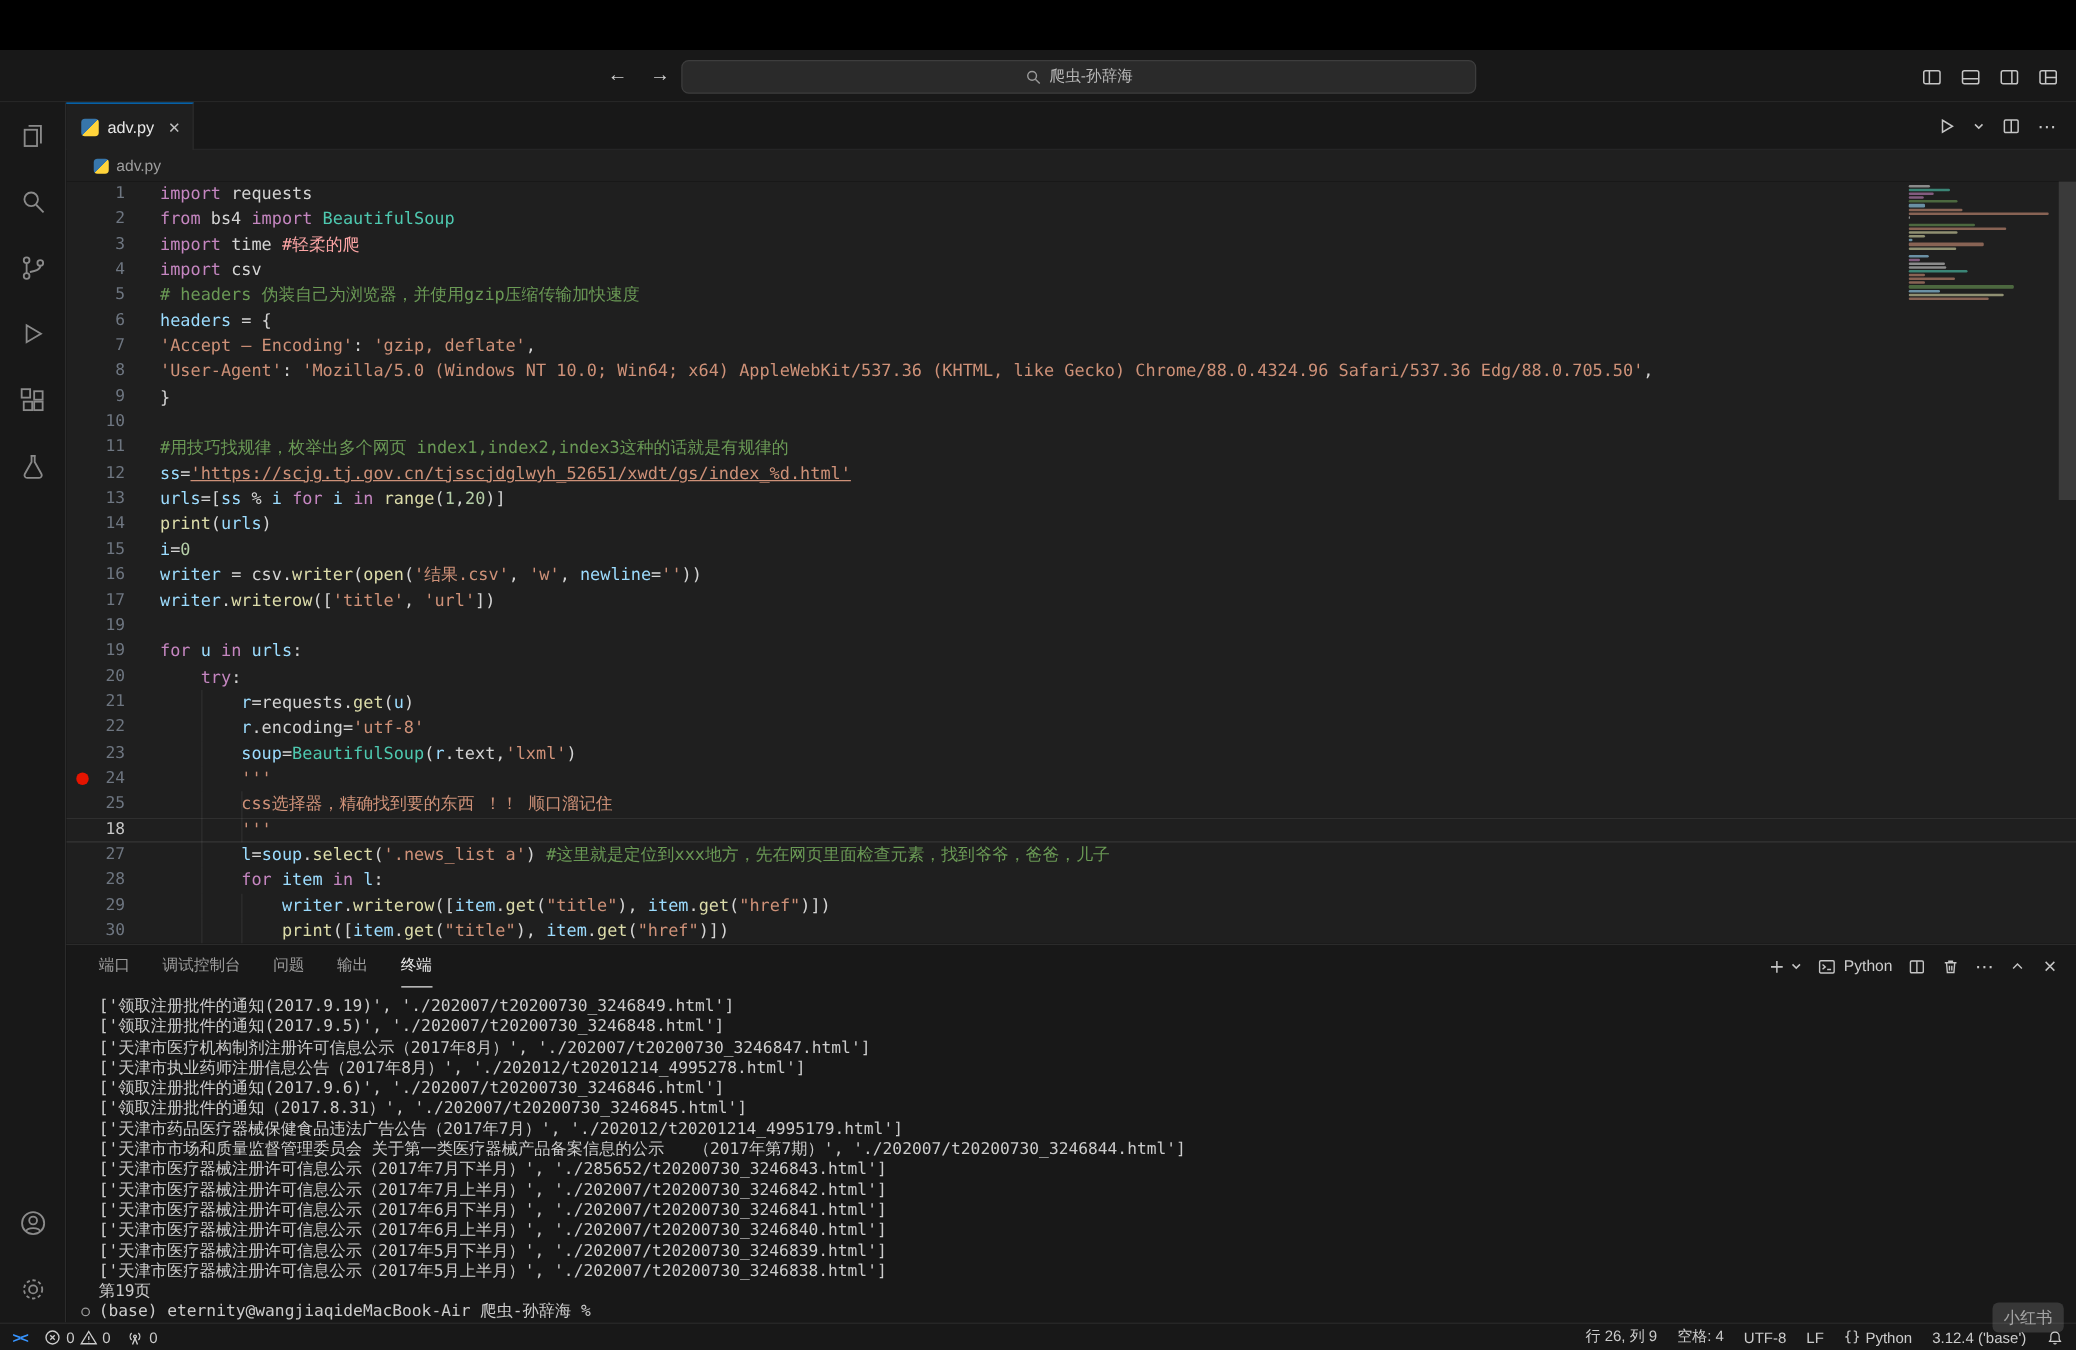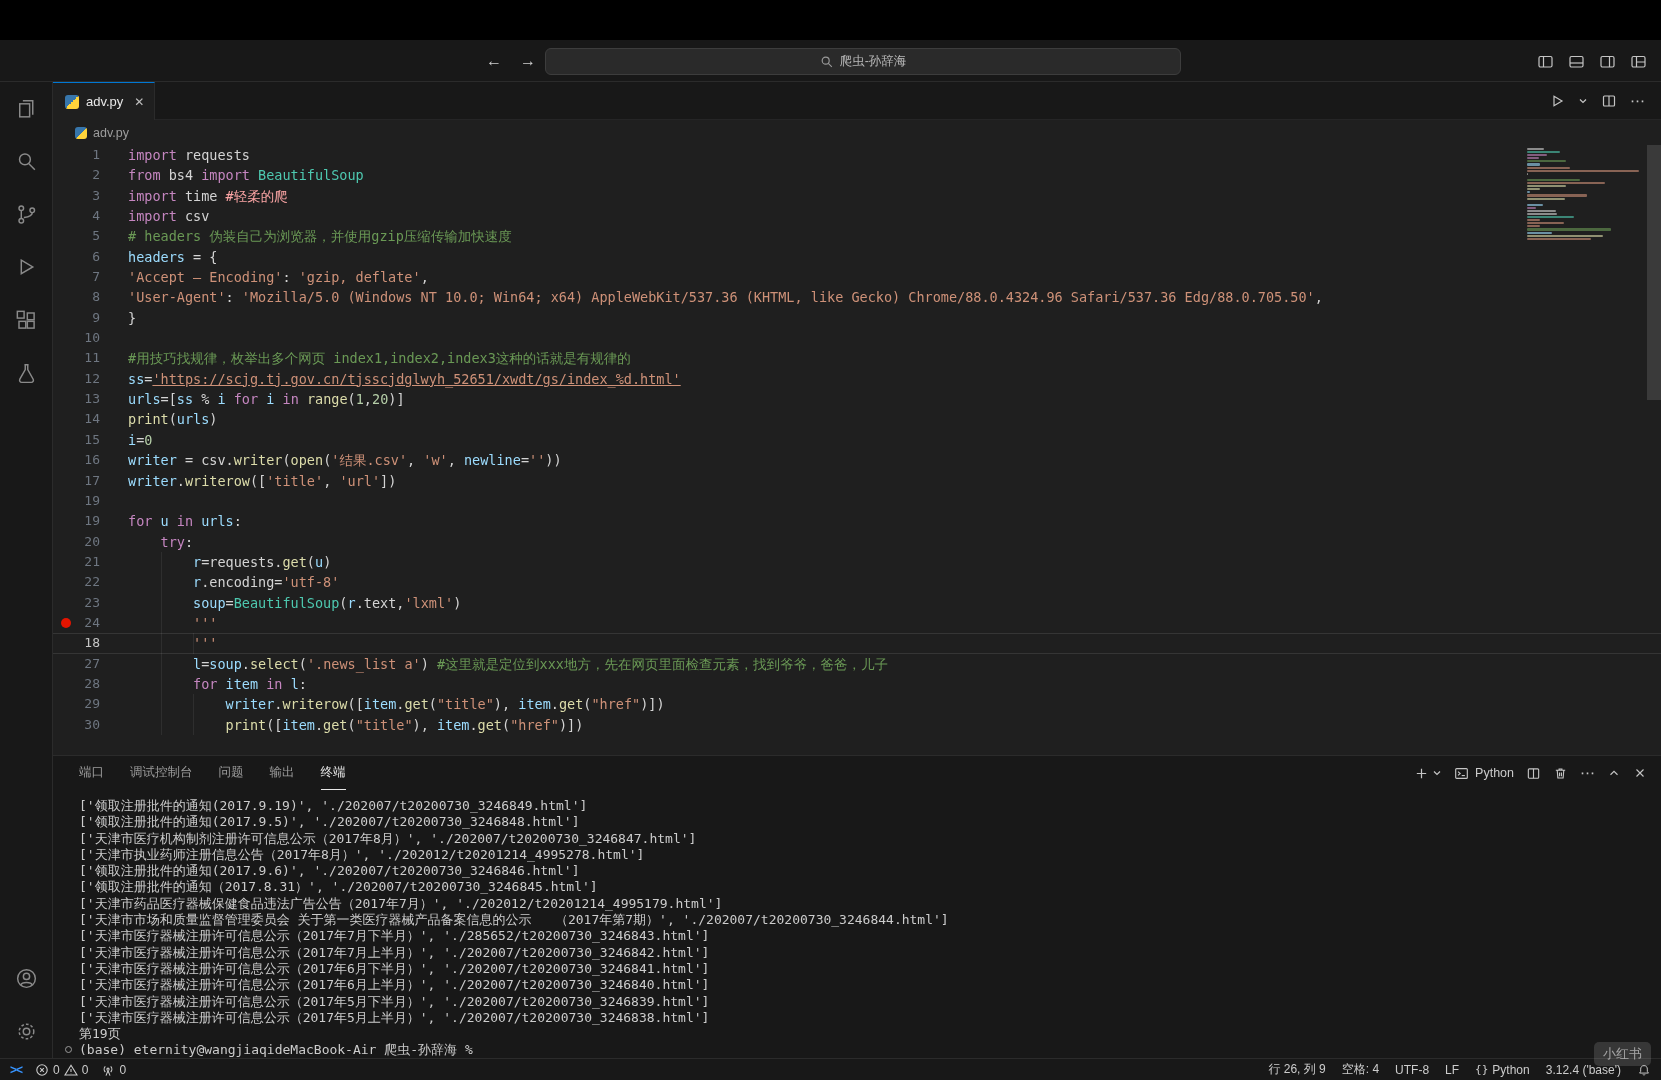--- a/index.html
+++ b/index.html
@@ -212,20 +212,21 @@
       <div class="row"><span class="gut">15</span><span class="codecell"><span style="color: rgb(156, 220, 254);">i</span><span style="color: rgb(212, 212, 212);">=</span><span style="color: rgb(181, 206, 168);">0</span></span></div>
       <div class="row"><span class="gut">16</span><span class="codecell"><span style="color: rgb(156, 220, 254);">writer</span><span style="color: rgb(212, 212, 212);"> = csv.</span><span style="color: rgb(220, 220, 170);">writer</span><span style="color: rgb(212, 212, 212);">(</span><span style="color: rgb(220, 220, 170);">open</span><span style="color: rgb(212, 212, 212);">(</span><span style="color: rgb(206, 145, 120);">'结果.csv'</span><span style="color: rgb(212, 212, 212);">, </span><span style="color: rgb(206, 145, 120);">'w'</span><span style="color: rgb(212, 212, 212);">, </span><span style="color: rgb(156, 220, 254);">newline</span><span style="color: rgb(212, 212, 212);">=</span><span style="color: rgb(206, 145, 120);">''</span><span style="color: rgb(212, 212, 212);">))</span></span></div>
       <div class="row"><span class="gut">17</span><span class="codecell"><span style="color: rgb(156, 220, 254);">writer</span><span style="color: rgb(212, 212, 212);">.</span><span style="color: rgb(220, 220, 170);">writerow</span><span style="color: rgb(212, 212, 212);">([</span><span style="color: rgb(206, 145, 120);">'title'</span><span style="color: rgb(212, 212, 212);">, </span><span style="color: rgb(206, 145, 120);">'url'</span><span style="color: rgb(212, 212, 212);">])</span></span></div>
       <div class="row"><span class="gut">19</span><span class="codecell"></span></div>
       <div class="row"><span class="gut">19</span><span class="codecell"><span style="color: rgb(197, 134, 192);">for</span><span style="color: rgb(212, 212, 212);"> </span><span style="color: rgb(156, 220, 254);">u</span><span style="color: rgb(212, 212, 212);"> </span><span style="color: rgb(197, 134, 192);">in</span><span style="color: rgb(212, 212, 212);"> </span><span style="color: rgb(156, 220, 254);">urls</span><span style="color: rgb(212, 212, 212);">:</span></span></div>
       <div class="row"><span class="gut">20</span><span class="codecell"><span style="color: rgb(212, 212, 212);">    </span><span style="color: rgb(197, 134, 192);">try</span><span style="color: rgb(212, 212, 212);">:</span></span></div>
       <div class="row"><span class="gut">21</span><span class="ig" style="left: 107.52px;"></span><span class="codecell"><span style="color: rgb(212, 212, 212);">        </span><span style="color: rgb(156, 220, 254);">r</span><span style="color: rgb(212, 212, 212);">=requests.</span><span style="color: rgb(220, 220, 170);">get</span><span style="color: rgb(212, 212, 212);">(</span><span style="color: rgb(156, 220, 254);">u</span><span style="color: rgb(212, 212, 212);">)</span></span></div>
       <div class="row"><span class="gut">22</span><span class="ig" style="left: 107.52px;"></span><span class="codecell"><span style="color: rgb(212, 212, 212);">        </span><span style="color: rgb(156, 220, 254);">r</span><span style="color: rgb(212, 212, 212);">.encoding=</span><span style="color: rgb(206, 145, 120);">'utf-8'</span></span></div>
       <div class="row"><span class="gut">23</span><span class="ig" style="left: 107.52px;"></span><span class="codecell"><span style="color: rgb(212, 212, 212);">        </span><span style="color: rgb(156, 220, 254);">soup</span><span style="color: rgb(212, 212, 212);">=</span><span style="color: rgb(78, 201, 176);">BeautifulSoup</span><span style="color: rgb(212, 212, 212);">(</span><span style="color: rgb(156, 220, 254);">r</span><span style="color: rgb(212, 212, 212);">.text,</span><span style="color: rgb(206, 145, 120);">'lxml'</span><span style="color: rgb(212, 212, 212);">)</span></span></div>
       <div class="row"><span class="gut">24</span><span class="bp"></span><span class="ig" style="left: 107.52px;"></span><span class="codecell"><span style="color: rgb(212, 212, 212);">        </span><span style="color: rgb(206, 145, 120);">'''</span></span></div>
+      <div class="row"><span class="gut">25</span><span class="ig" style="left: 107.52px;"></span><span class="ig" style="left: 140.04px;"></span><span class="codecell"><span style="color: rgb(206, 145, 120);">        css选择器，精确找到要的东西 ！！ 顺口溜记住</span></span></div>
       <div class="row active"><span class="gut">18</span><span class="ig" style="left: 107.52px;"></span><span class="ig" style="left: 140.04px;"></span><span class="codecell"><span style="color: rgb(212, 212, 212);">        </span><span style="color: rgb(206, 145, 120);">'''</span></span></div>
       <div class="row"><span class="gut">27</span><span class="ig" style="left: 107.52px;"></span><span class="codecell"><span style="color: rgb(212, 212, 212);">        </span><span style="color: rgb(156, 220, 254);">l</span><span style="color: rgb(212, 212, 212);">=</span><span style="color: rgb(156, 220, 254);">soup</span><span style="color: rgb(212, 212, 212);">.</span><span style="color: rgb(220, 220, 170);">select</span><span style="color: rgb(212, 212, 212);">(</span><span style="color: rgb(206, 145, 120);">'.news_list a'</span><span style="color: rgb(212, 212, 212);">) </span><span style="color: rgb(106, 153, 85);">#这里就是定位到xxx地方，先在网页里面检查元素，找到爷爷，爸爸，儿子</span></span></div>
       <div class="row"><span class="gut">28</span><span class="ig" style="left: 107.52px;"></span><span class="codecell"><span style="color: rgb(212, 212, 212);">        </span><span style="color: rgb(197, 134, 192);">for</span><span style="color: rgb(212, 212, 212);"> </span><span style="color: rgb(156, 220, 254);">item</span><span style="color: rgb(212, 212, 212);"> </span><span style="color: rgb(197, 134, 192);">in</span><span style="color: rgb(212, 212, 212);"> </span><span style="color: rgb(156, 220, 254);">l</span><span style="color: rgb(212, 212, 212);">:</span></span></div>
       <div class="row"><span class="gut">29</span><span class="ig" style="left: 107.52px;"></span><span class="ig" style="left: 140.04px;"></span><span class="codecell"><span style="color: rgb(212, 212, 212);">            </span><span style="color: rgb(156, 220, 254);">writer</span><span style="color: rgb(212, 212, 212);">.</span><span style="color: rgb(220, 220, 170);">writerow</span><span style="color: rgb(212, 212, 212);">([</span><span style="color: rgb(156, 220, 254);">item</span><span style="color: rgb(212, 212, 212);">.</span><span style="color: rgb(220, 220, 170);">get</span><span style="color: rgb(212, 212, 212);">(</span><span style="color: rgb(206, 145, 120);">"title"</span><span style="color: rgb(212, 212, 212);">), </span><span style="color: rgb(156, 220, 254);">item</span><span style="color: rgb(212, 212, 212);">.</span><span style="color: rgb(220, 220, 170);">get</span><span style="color: rgb(212, 212, 212);">(</span><span style="color: rgb(206, 145, 120);">"href"</span><span style="color: rgb(212, 212, 212);">)])</span></span></div>
       <div class="row"><span class="gut">30</span><span class="ig" style="left: 107.52px;"></span><span class="ig" style="left: 140.04px;"></span><span class="codecell"><span style="color: rgb(212, 212, 212);">            </span><span style="color: rgb(220, 220, 170);">print</span><span style="color: rgb(212, 212, 212);">([</span><span style="color: rgb(156, 220, 254);">item</span><span style="color: rgb(212, 212, 212);">.</span><span style="color: rgb(220, 220, 170);">get</span><span style="color: rgb(212, 212, 212);">(</span><span style="color: rgb(206, 145, 120);">"title"</span><span style="color: rgb(212, 212, 212);">), </span><span style="color: rgb(156, 220, 254);">item</span><span style="color: rgb(212, 212, 212);">.</span><span style="color: rgb(220, 220, 170);">get</span><span style="color: rgb(212, 212, 212);">(</span><span style="color: rgb(206, 145, 120);">"href"</span><span style="color: rgb(212, 212, 212);">)])</span></span></div>
     </div>
   <div id="minimap">
       <div>
         <div class="mmline" style="width: 17.25px; background: rgb(212, 212, 212);"></div>
         <div class="mmline" style="width: 33.35px; background: rgb(78, 201, 176);"></div>

